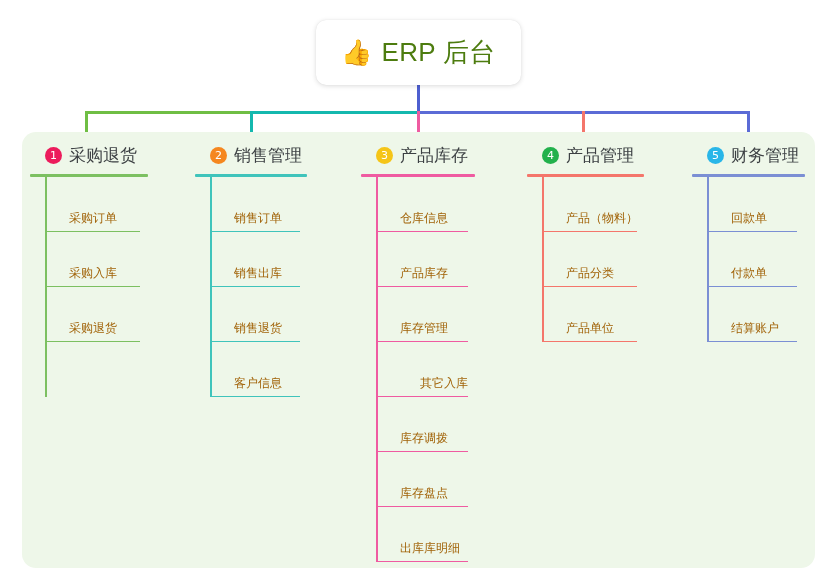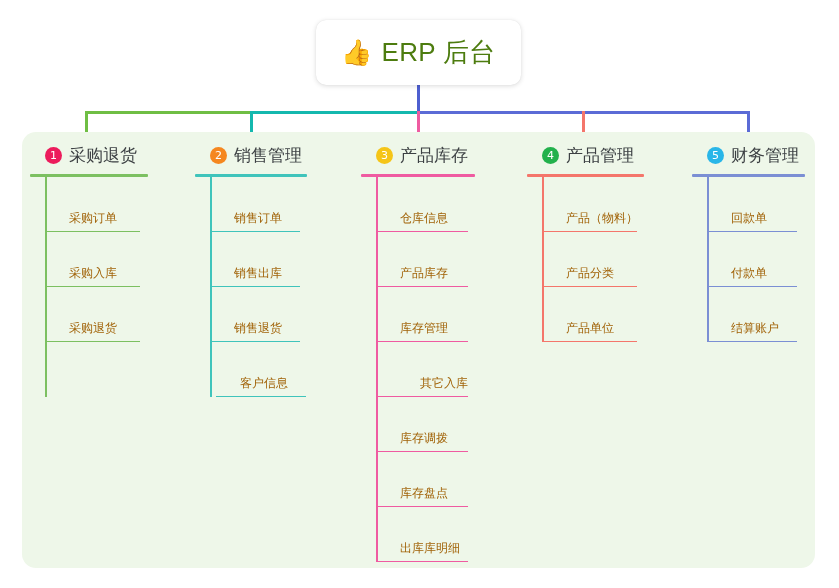--- a/index.html
+++ b/index.html
@@ -189,21 +189,21 @@
           <div class="item-rule" style="background: rgb(63, 196, 187); width: 90px;"></div>
         </div>
         <div class="item" style="height: 55px;">
           <span class="item-label">销售出库</span>
           <div class="item-rule" style="background: rgb(63, 196, 187); width: 90px;"></div>
         </div>
         <div class="item" style="height: 55px;">
           <span class="item-label">销售退货</span>
           <div class="item-rule" style="background: rgb(63, 196, 187); width: 90px;"></div>
         </div>
-        <div class="item" style="height: 55px; margin-left: 6px;">
+        <div class="item" style="height: 55px;">
           <span class="item-label">客户信息</span>
           <div class="item-rule" style="background: rgb(63, 196, 187); width: 90px;"></div>
         </div>
       </div>
     </div>
     <div class="column" style="left: 361px; width: 120px;">
       <div class="col-header">
         <span class="badge" style="background: rgb(245, 197, 24);">3</span>
         <span class="col-title">产品库存</span>
       </div>

